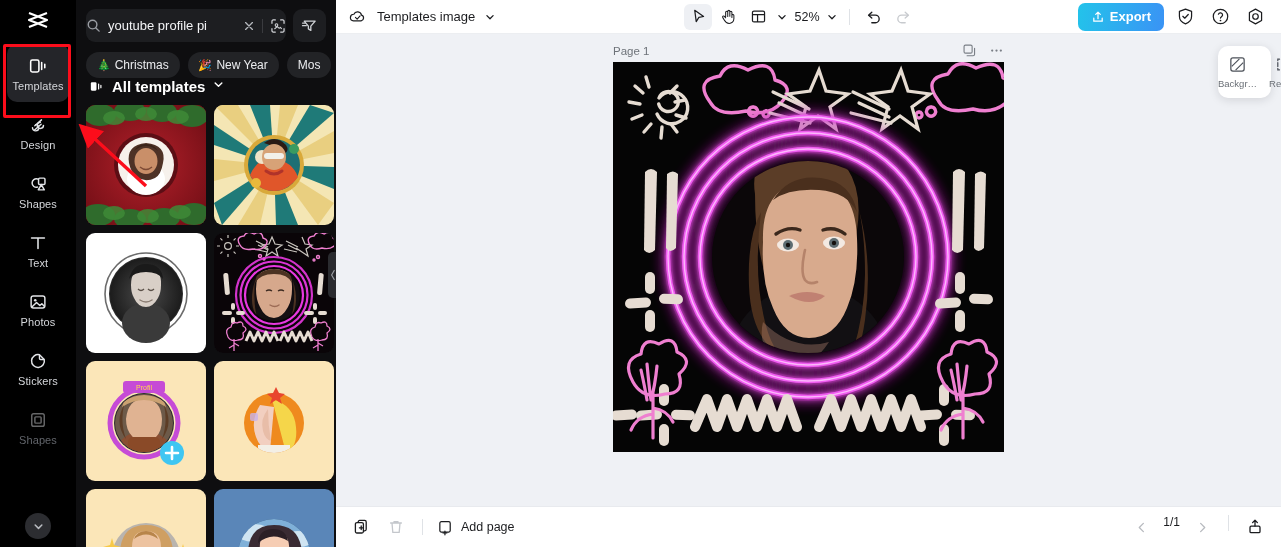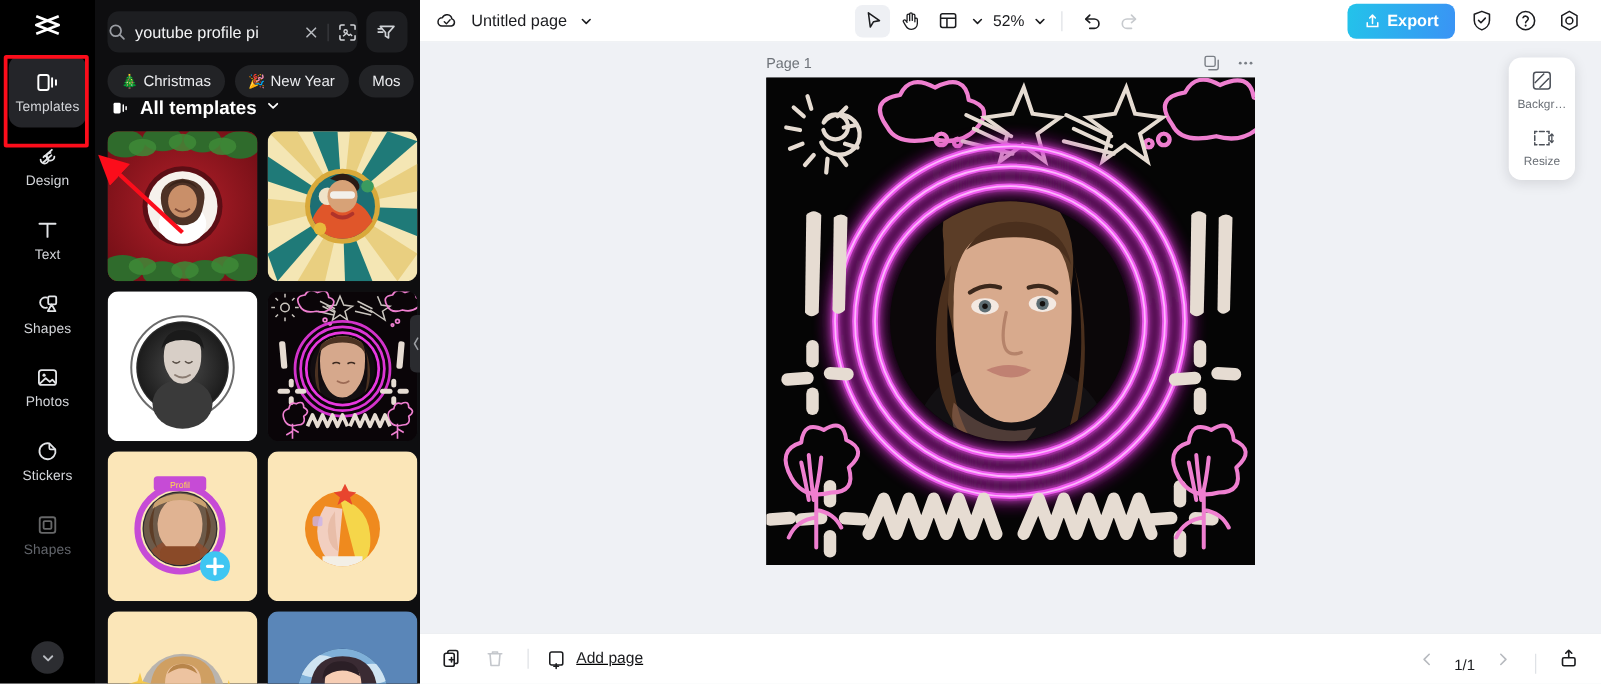--- a/index.html
+++ b/index.html
@@ -142,39 +142,39 @@
     display: flex; align-items: center;
   }
   .page-label { font-size: 11.5px; color: #6e7379; }
   .page-head-icons { margin-left: auto; display: flex; align-items: center; gap: 12px; }
   .art {
     width: 391px; height: 390px; margin-top: 4px;
     background: #050505; position: relative; overflow: hidden;
   }
 
   .right-float {
-    position: absolute; right: 21px; top: 12px;
+    position: absolute; right: 10px; top: 12px;
     width: 53px; background: #ffffff; border-radius: 10px;
     box-shadow: 0 2px 10px rgba(20,24,32,.13);
     padding: 9px 0 9px 0;
-    display: flex; flex-direction: column; align-items: center; gap: 12px;
+    display: flex; flex-direction: row; align-items: center; gap: 12px;
   }
   .rf-item { display: flex; flex-direction: column; align-items: center; gap: 4px; cursor: pointer; width: 100%; }
   .rf-item .rf-lbl { font-size: 9.5px; color: #6a6f76; }
 
   .bottombar {
     height: 41px; background: #ffffff;
     border-top: 1px solid #e8eaee;
     display: flex; align-items: center; padding: 0 14px; gap: 10px;
   }
   .bb-btn { width: 24px; height: 24px; display:flex; align-items:center; justify-content:center; cursor: pointer; }
   .bb-sep { width: 1px; height: 16px; background: #dfe2e6; margin: 0 4px; }
-  .addpage { display: flex; gap: 7px; cursor: pointer; text-decoration: underline; }
+  .addpage { display: flex; align-items: center; gap: 7px; cursor: pointer; }
   .addpage .t { font-size: 12.5px; color: #1b1c1f; }
-  .bb-right { margin-left: auto; display: flex; align-items: flex-end; gap: 10px; }
+  .bb-right { margin-left: auto; display: flex; align-items: flex-start; gap: 10px; }
   .pgnum { font-size: 12px; color: #1b1c1f; }
 
   
   .anno-box {
     position: absolute; left: 3px; top: 44px;
     width: 68px; height: 74px;
     border: 3px solid #fc0d1b; border-radius: 2px;
     pointer-events: none; z-index: 60;
   }
   .anno-arrow { position: absolute; left: 0; top: 0; z-index: 59; pointer-events: none; }
@@ -205,32 +205,32 @@
         <svg class="ic" viewBox="0 0 24 24">
           <path d="M6 15 a3.4 3.4 0 1 0 3.4-3.4 M14.6 9 a3.4 3.4 0 1 0 3.4 3.4" stroke="#e2e4e7" stroke-width="1.6" fill="none" stroke-linecap="round"></path>
           <path d="M8.5 12.8 L15.8 6.4 M8.2 17.4 L15.4 11.2" stroke="#e2e4e7" stroke-width="1.6" stroke-linecap="round"></path>
         </svg>
         <span class="lbl">Design</span>
       </div>
 
 
       <div class="rail-item">
         <svg class="ic" viewBox="0 0 24 24">
-          <path d="M5 6.5 H19 M12 6.5 V18" stroke="#e2e4e7" stroke-width="1.7" stroke-linecap="round"></path>
-        </svg>
-        <span class="lbl">Text</span>
-      </div>
-
-      <div class="rail-item">
-        <svg class="ic" viewBox="0 0 24 24">
           <path d="M11.5 6.6 A4.6 4.6 0 1 0 11.5 15.4" stroke="#e2e4e7" stroke-width="1.6" fill="none" stroke-linecap="round"></path>
           <rect x="12.6" y="5.6" width="7" height="7" rx="1.2" stroke="#e2e4e7" stroke-width="1.6" fill="none"></rect>
           <path d="M12.3 18.4 L15.6 12.6 L18.9 18.4 Z" stroke="#e2e4e7" stroke-width="1.6" fill="none" stroke-linejoin="round"></path>
         </svg>
         <span class="lbl">Shapes</span>
+      </div>
+
+      <div class="rail-item">
+        <svg class="ic" viewBox="0 0 24 24">
+          <path d="M5 6.5 H19 M12 6.5 V18" stroke="#e2e4e7" stroke-width="1.7" stroke-linecap="round"></path>
+        </svg>
+        <span class="lbl">Text</span>
       </div>
 
       <div class="rail-item">
         <svg class="ic" viewBox="0 0 24 24">
           <rect x="4.5" y="5.5" width="15" height="13" rx="2.4" stroke="#e2e4e7" stroke-width="1.6" fill="none"></rect>
           <circle cx="9" cy="10" r="1.4" fill="#e2e4e7"></circle>
           <path d="M5.6 17.2 L10.4 12.6 L14 15.8 L16.2 13.9 L18.6 16.4" stroke="#e2e4e7" stroke-width="1.6" fill="none" stroke-linejoin="round" stroke-linecap="round"></path>
         </svg>
         <span class="lbl">Photos</span>
       </div>
@@ -559,21 +559,21 @@
     </div>
   </div>
 
   <div class="main">
 
     <div class="topbar">
       <svg width="19" height="19" viewBox="0 0 22 22">
         <path d="M6.4 16 a3.8 3.8 0 0 1 .4 -7.6 a4.6 4.6 0 0 1 8.8 1 a3.4 3.4 0 0 1 -.4 6.6 Z" stroke="#1b1c1f" stroke-width="1.4" fill="none" stroke-linejoin="round"></path>
         <path d="M8.6 12 l2 2 l3.4 -3.8" stroke="#1b1c1f" stroke-width="1.3" fill="none" stroke-linecap="round" stroke-linejoin="round"></path>
       </svg>
-      <span class="doc-title">Untitled page</span>
+      <span class="doc-title">Templates image</span>
       <span style="margin-left:9px; display:flex;">
         <svg width="12" height="12" viewBox="0 0 14 14">
           <path d="M3.4 5.4 L7 9 L10.6 5.4" stroke="#1b1c1f" stroke-width="1.5" fill="none" stroke-linecap="round" stroke-linejoin="round"></path>
         </svg>
       </span>
 
       <div class="tb-center">
         <div class="tb-btn sel">
           <svg width="17" height="17" viewBox="0 0 18 18">
             <path d="M5 2.4 L14.4 9 L9.4 9.9 L6.6 14.4 Z" stroke="#1b1c1f" stroke-width="1.3" fill="none" stroke-linejoin="round"></path>

